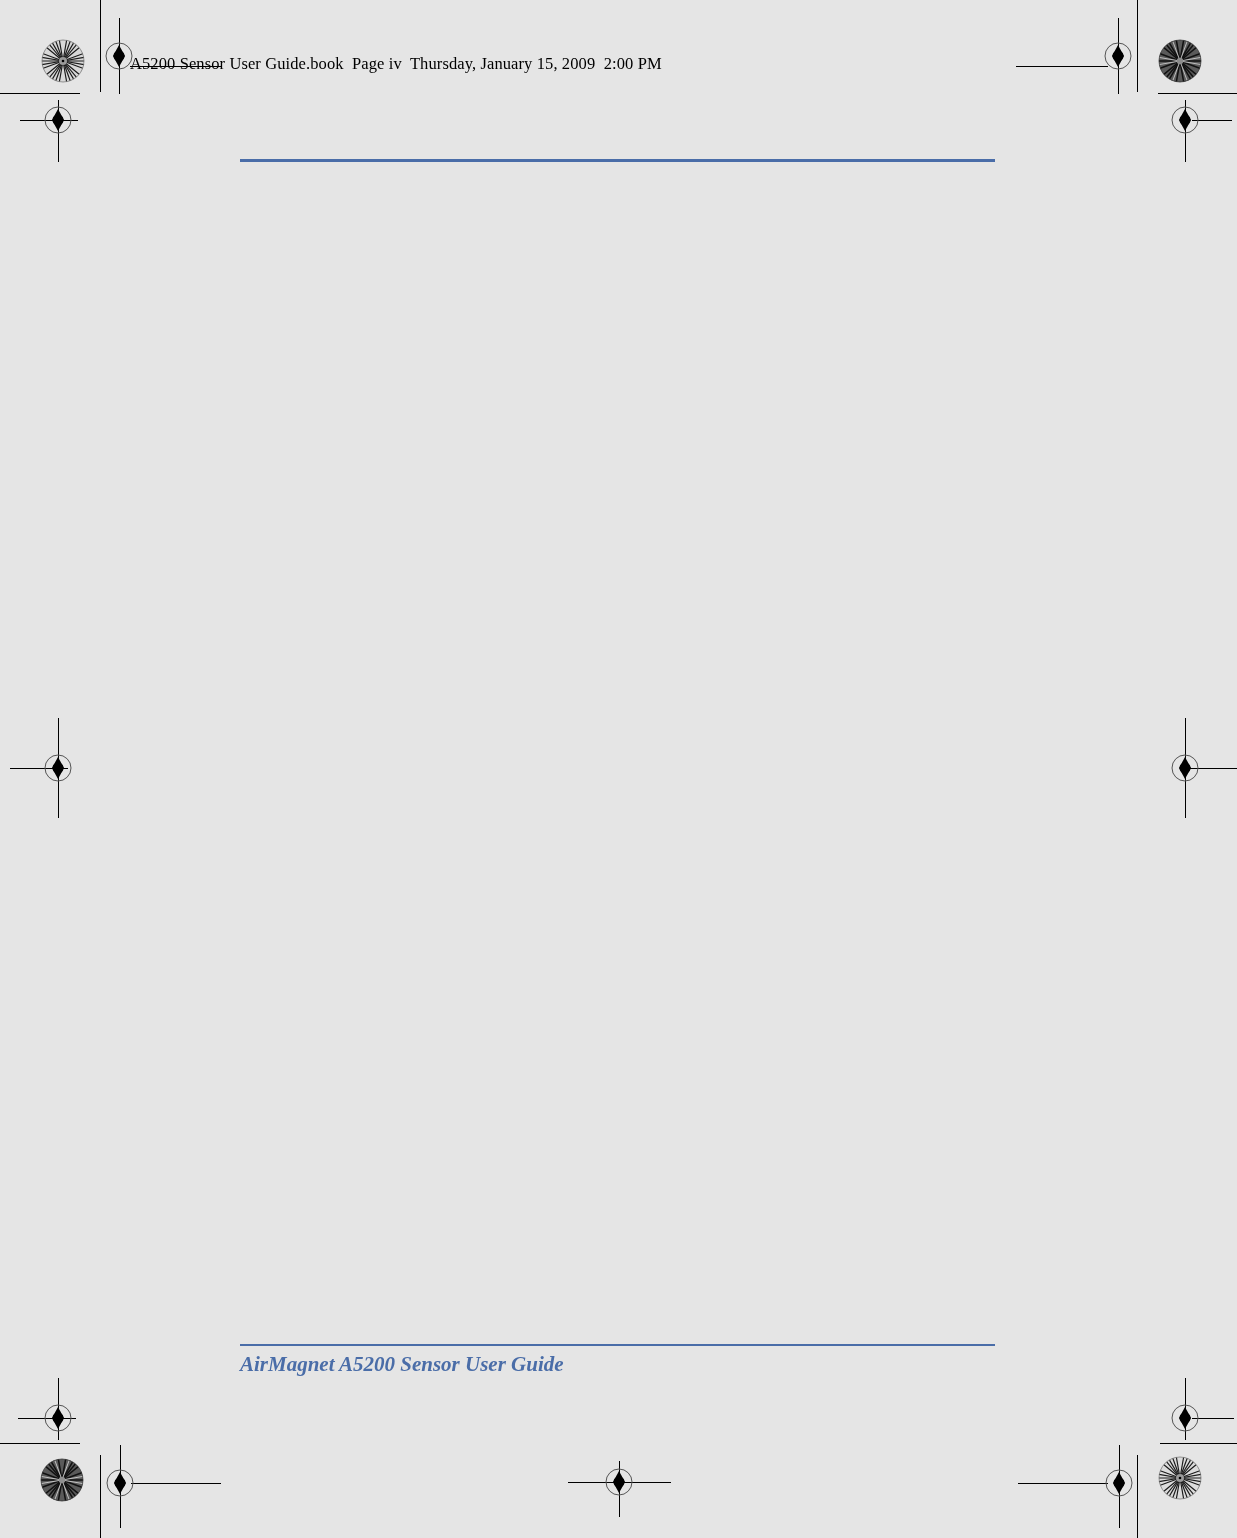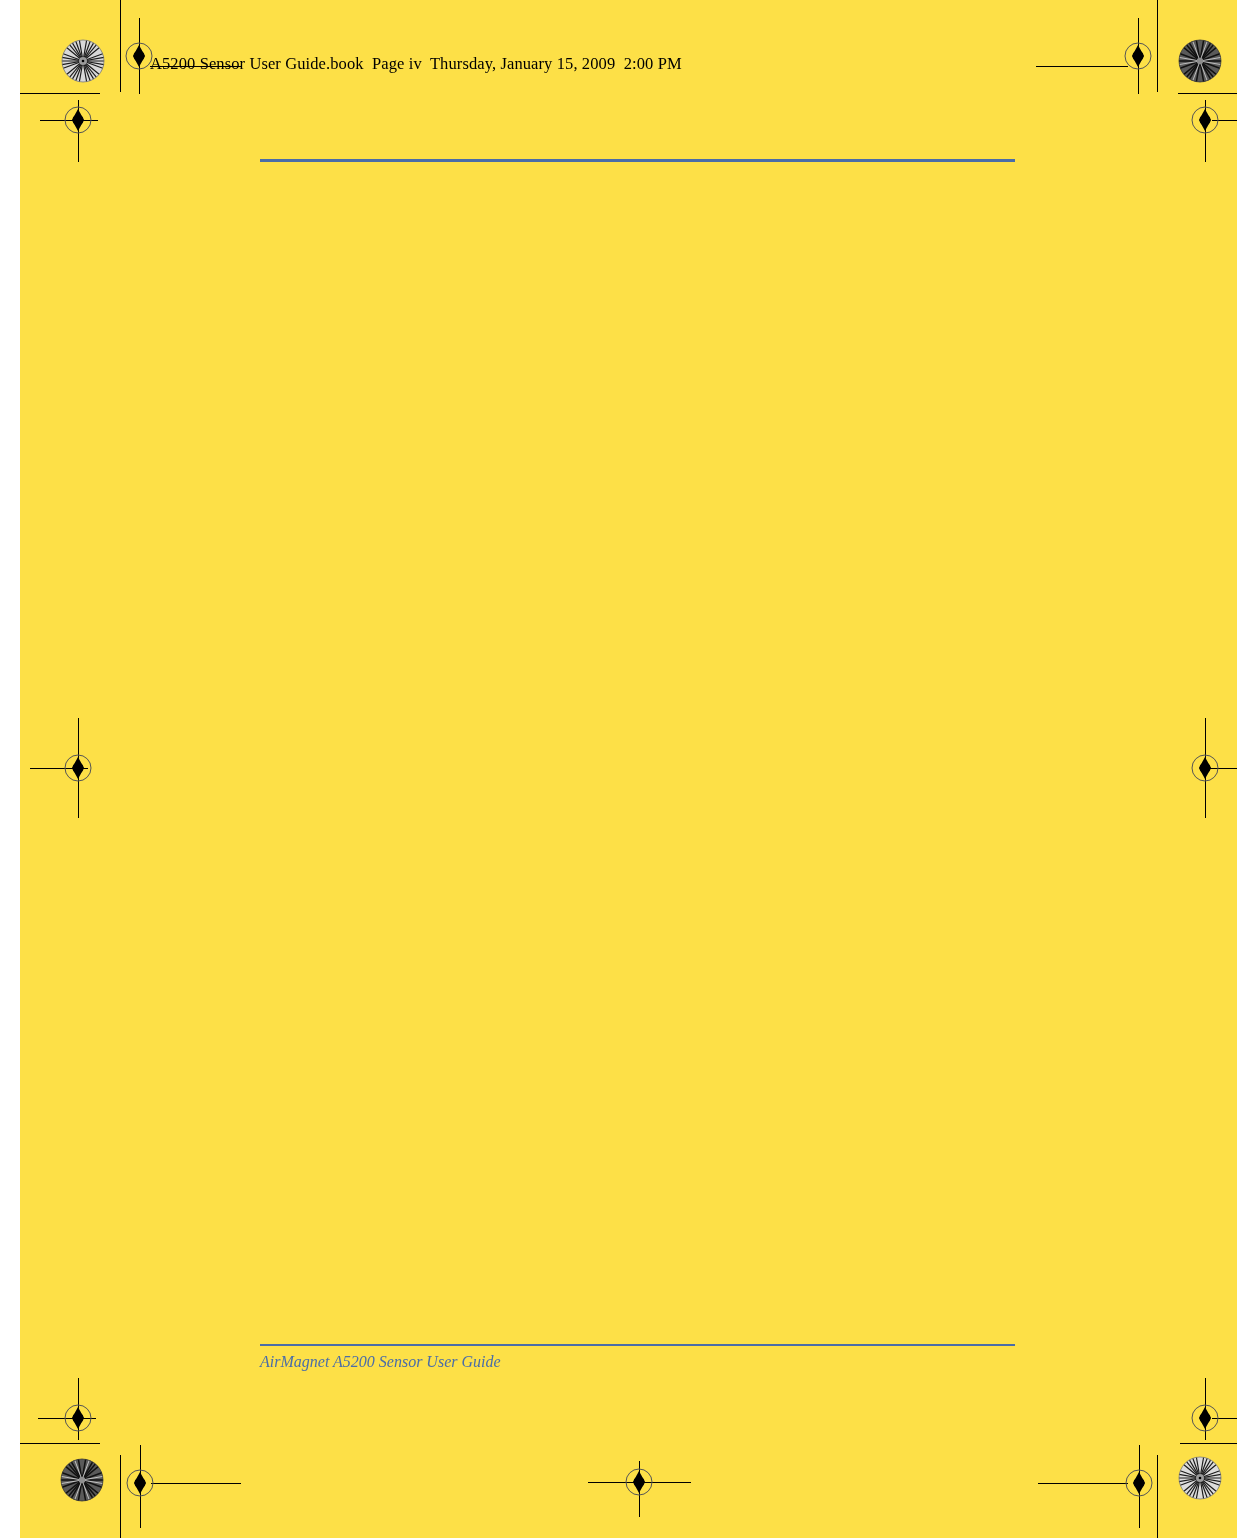--- a/index.html
+++ b/index.html
@@ -12,22 +12,21 @@
     height: 1538px;
     position: relative;
     overflow: hidden;
     font-family: "Liberation Serif", "DejaVu Serif", serif;
   }
 
   
   .page-sheet {
     position: absolute;
     inset: 0;
-    background: #fde047;
-    margin-left: 20px;
+    background: #e5e5e5;
   }
 
   
   .crop-line {
     position: absolute;
     background: #000000;
   }
   .crop-line.h { height: 1px; }
   .crop-line.v { width: 1px; }
 
@@ -113,22 +112,22 @@
     top: 1344px;
     width: 755px;
     height: 2px;
     background: #4A6DA8;
   }
   .running-footer {
     position: absolute;
     left: 240px;
     top: 1352px;
     width: 755px;
-    font-size: 16px;
-    font-weight: normal;
+    font-size: 21px;
+    font-weight: bold;
     font-style: italic;
     color: #4A6DA8;
     line-height: 1.2;
   }
 </style>
 </head>
 <body>
 
 <div class="page-sheet">
 

